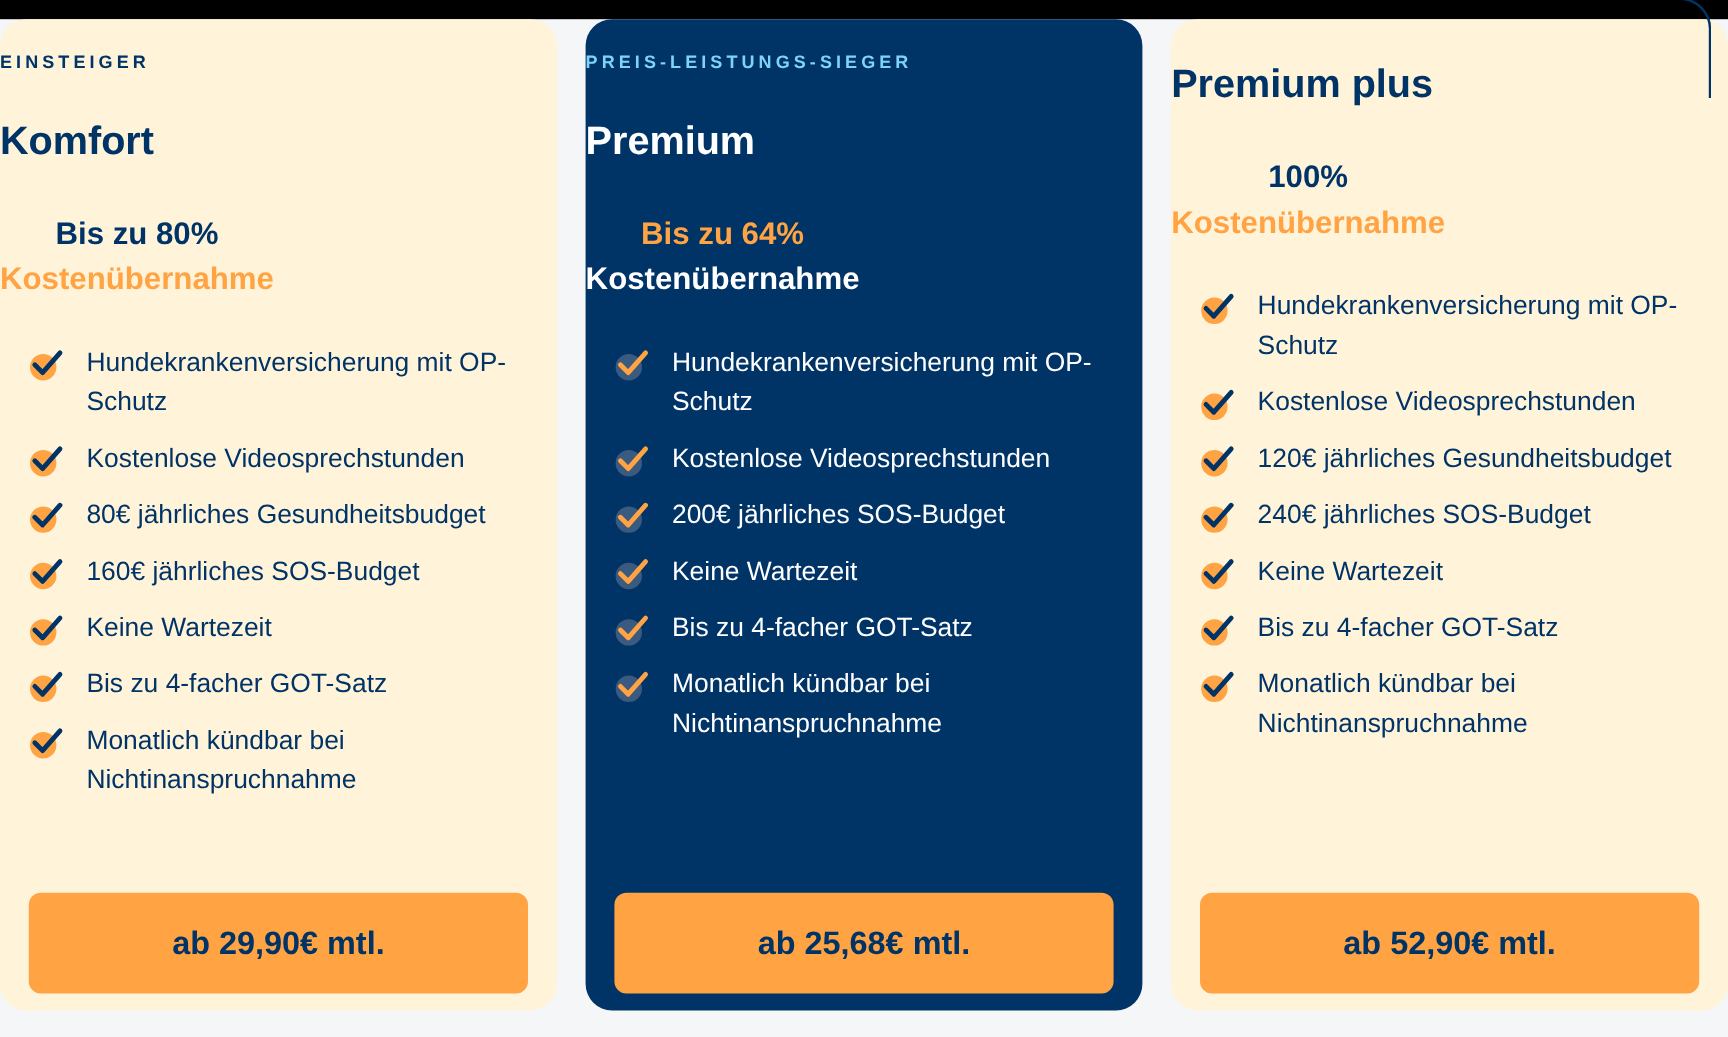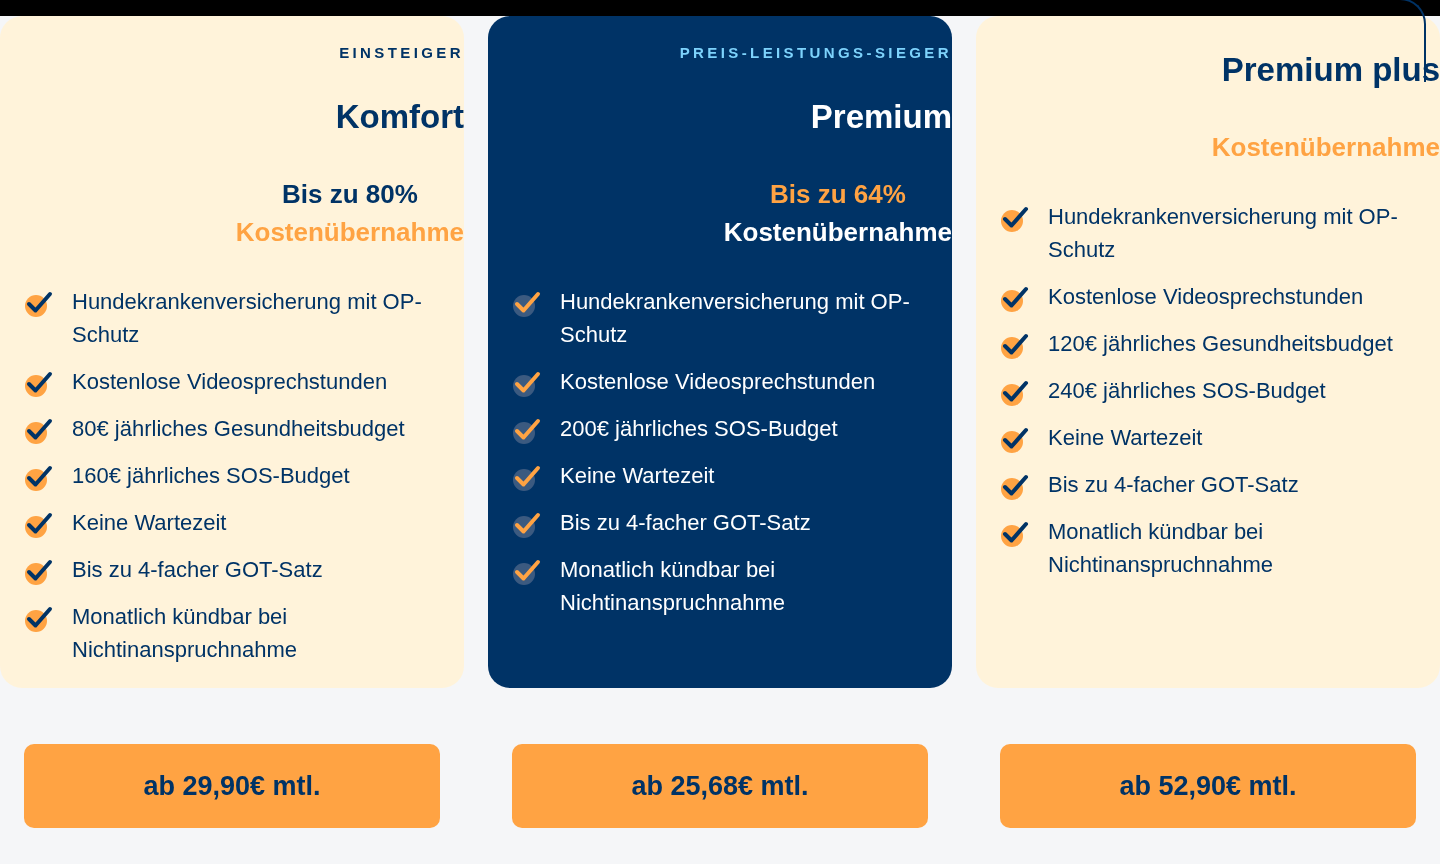--- a/index.html
+++ b/index.html
@@ -11,23 +11,23 @@
     }
     .top-strip {
       position: absolute; left: 0; top: 0; width: 1440px; height: 16px; background: #000;
     }
     .deco-arc {
       position: absolute; left: 1330px; top: -2px; width: 96px; height: 84px;
       border-top: 2px solid #003366; border-right: 2px solid #003366;
       border-top-right-radius: 26px; z-index: 3;
     }
     .card {
-      position: absolute; top: 16px; width: 464px; height: 672px;
+      position: absolute; top: 16px; width: 464px; height: 826px;
       border-radius: 22px; background: #fff3da;
-      display: flex; flex-direction: column; align-items: flex-end;
+      display: flex; flex-direction: column; align-items: flex-start;
     }
     .card.c0 { left: 0; }
     .card.c1 { left: 488px; background: #003366; }
     .card.c2 { left: 976px; }
     .eyebrow {
       margin-top: 27px; font-size: 15px; font-weight: 700; letter-spacing: 3.4px;
       color: #003366; height: 20px; line-height: 20px;
     }
     .c1 .eyebrow { color: #7dd3fc; }
     .plan-title {
@@ -211,20 +211,21 @@
         </span>
         <span class="feature-text">Monatlich kündbar bei Nichtinanspruchnahme</span>
       </li>
   </ul>
   <button class="price-btn">ab 25,68€ mtl.</button>
 </div>
 
 <div class="card c2">
   <div class="plan-title">Premium plus</div>
   <div class="coverage">
+    <span class="l1">100%</span>
     <span class="l2">Kostenübernahme</span>
   </div>
   <ul class="features">
     <li class="feature">
         <span class="check">
           <span class="dot"></span>
           <svg width="32" height="32" viewBox="0 0 32 32">
             <path d="M5 18 L11.5 24.5 L26 8" fill="none" stroke="#003366" stroke-width="4" stroke-linecap="round" stroke-linejoin="round"></path>
           </svg>
         </span>

